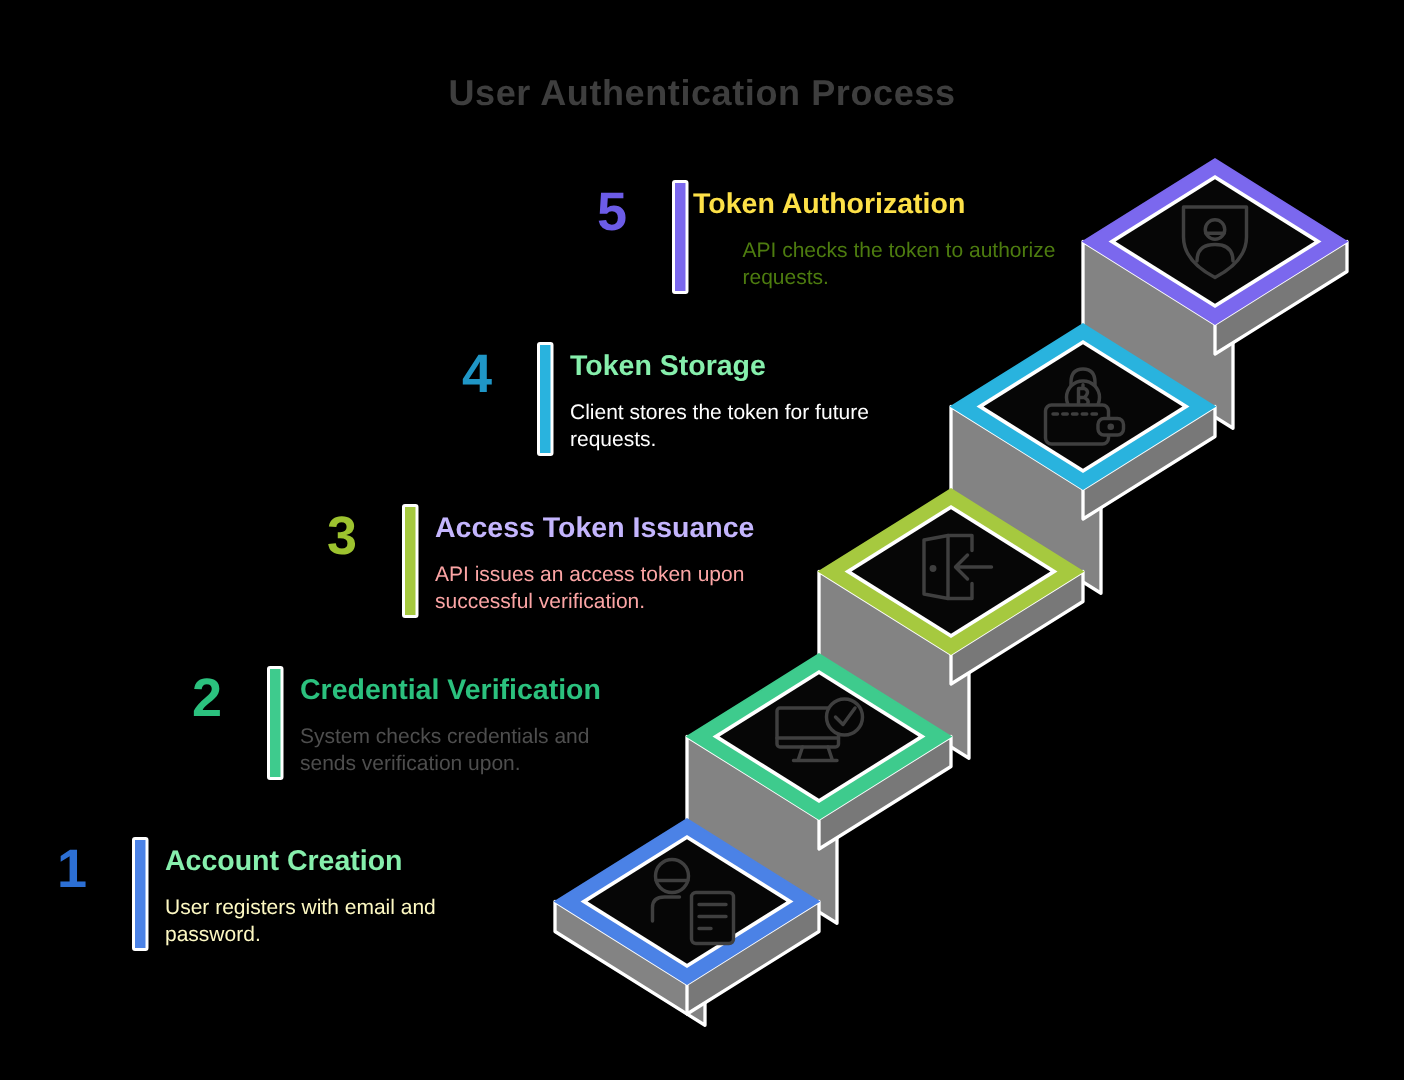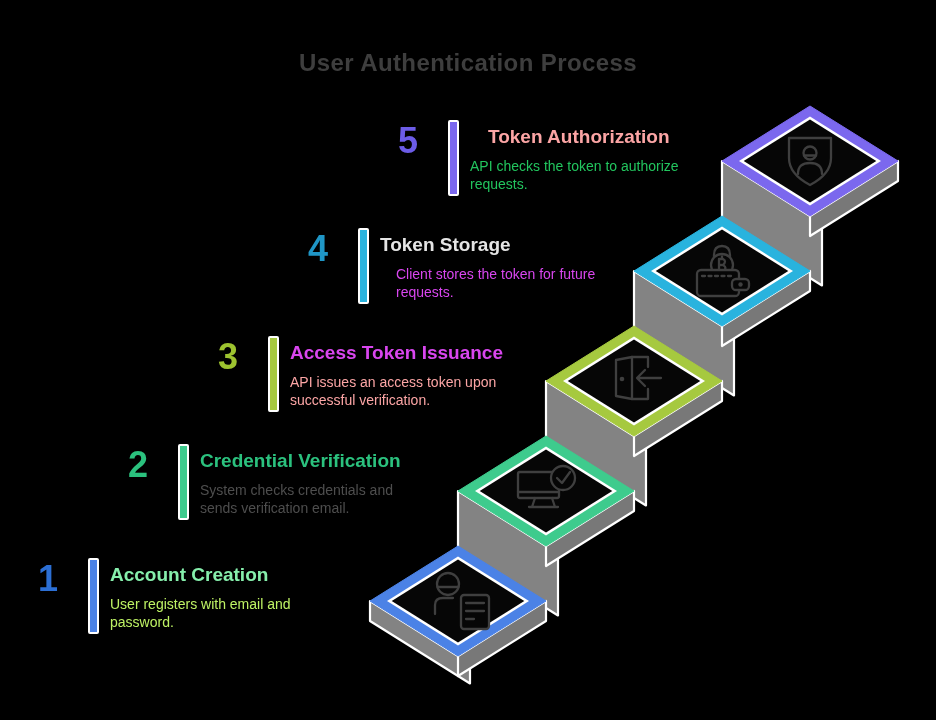--- a/index.html
+++ b/index.html
@@ -99,45 +99,45 @@
           <rect x="3" y="-6" width="28" height="34" rx="3" fill="#060606"></rect>
           <path d="M 8,2 H 26 M 8,10 H 26 M 8,18 H 16"></path>
         </g>
       </g>
     </svg>
   <div id="steps-layer">
       <div class="step-block">
         <div class="step-number" style="left: -22px; top: 558px; color: rgb(44, 111, 212);">1</div>
         <div class="step-bar" style="left: 88px; top: 558px; background: rgb(75, 130, 230);"></div>
         <div class="step-title" style="left: 110px; top: 563px; color: #86efac;">Account Creation</div>
-        <div class="step-desc" style="left: 110px; top: 595px; color: #bef264;">User registers with email and
+        <div class="step-desc" style="left: 110px; top: 595px; color: #fef9c3;">User registers with email and
 password.</div>
       </div>
       <div class="step-block">
         <div class="step-number" style="left: 68px; top: 444px; color: rgb(43, 193, 126);">2</div>
         <div class="step-bar" style="left: 178px; top: 444px; background: rgb(62, 203, 141);"></div>
         <div class="step-title" style="left: 200px; top: 449px; color: rgb(43, 193, 126); text-align: right;">Credential Verification</div>
         <div class="step-desc" style="left: 200px; top: 481px; color: rgb(78, 78, 78);">System checks credentials and
-sends verification email.</div>
+sends verification upon.</div>
       </div>
       <div class="step-block">
         <div class="step-number" style="left: 158px; top: 336px; color: rgb(157, 195, 47);">3</div>
         <div class="step-bar" style="left: 268px; top: 336px; background: rgb(166, 201, 63);"></div>
-        <div class="step-title" style="left: 290px; top: 341px; color: #d946ef;">Access Token Issuance</div>
+        <div class="step-title" style="left: 290px; top: 341px; color: #c4b5fd;">Access Token Issuance</div>
         <div class="step-desc" style="left: 290px; top: 373px; color: #fca5a5;">API issues an access token upon
 successful verification.</div>
       </div>
       <div class="step-block">
         <div class="step-number" style="left: 248px; top: 228px; color: rgb(31, 150, 198);">4</div>
         <div class="step-bar" style="left: 358px; top: 228px; background: rgb(41, 179, 222);"></div>
-        <div class="step-title" style="left: 380px; top: 233px; color: #e5e5e5;">Token Storage</div>
-        <div class="step-desc" style="left: 396px; top: 265px; color: #d946ef;">Client stores the token for future
+        <div class="step-title" style="left: 380px; top: 233px; color: #86efac;">Token Storage</div>
+        <div class="step-desc" style="left: 380px; top: 265px; color: #ffffff;">Client stores the token for future
 requests.</div>
       </div>
       <div class="step-block">
         <div class="step-number" style="left: 338px; top: 120px; color: rgb(108, 92, 231);">5</div>
         <div class="step-bar" style="left: 448px; top: 120px; background: rgb(123, 104, 238);"></div>
-        <div class="step-title" style="left: 488px; top: 125px; color: #fca5a5;">Token Authorization</div>
-        <div class="step-desc" style="left: 470px; top: 157px; color: #22c55e;">API checks the token to authorize
+        <div class="step-title" style="left: 462px; top: 125px; color: #fde047;">Token Authorization</div>
+        <div class="step-desc" style="left: 495px; top: 157px; color: #4d7c0f;">API checks the token to authorize
 requests.</div>
       </div>
     </div>
 </div>
 
 </body></html>

